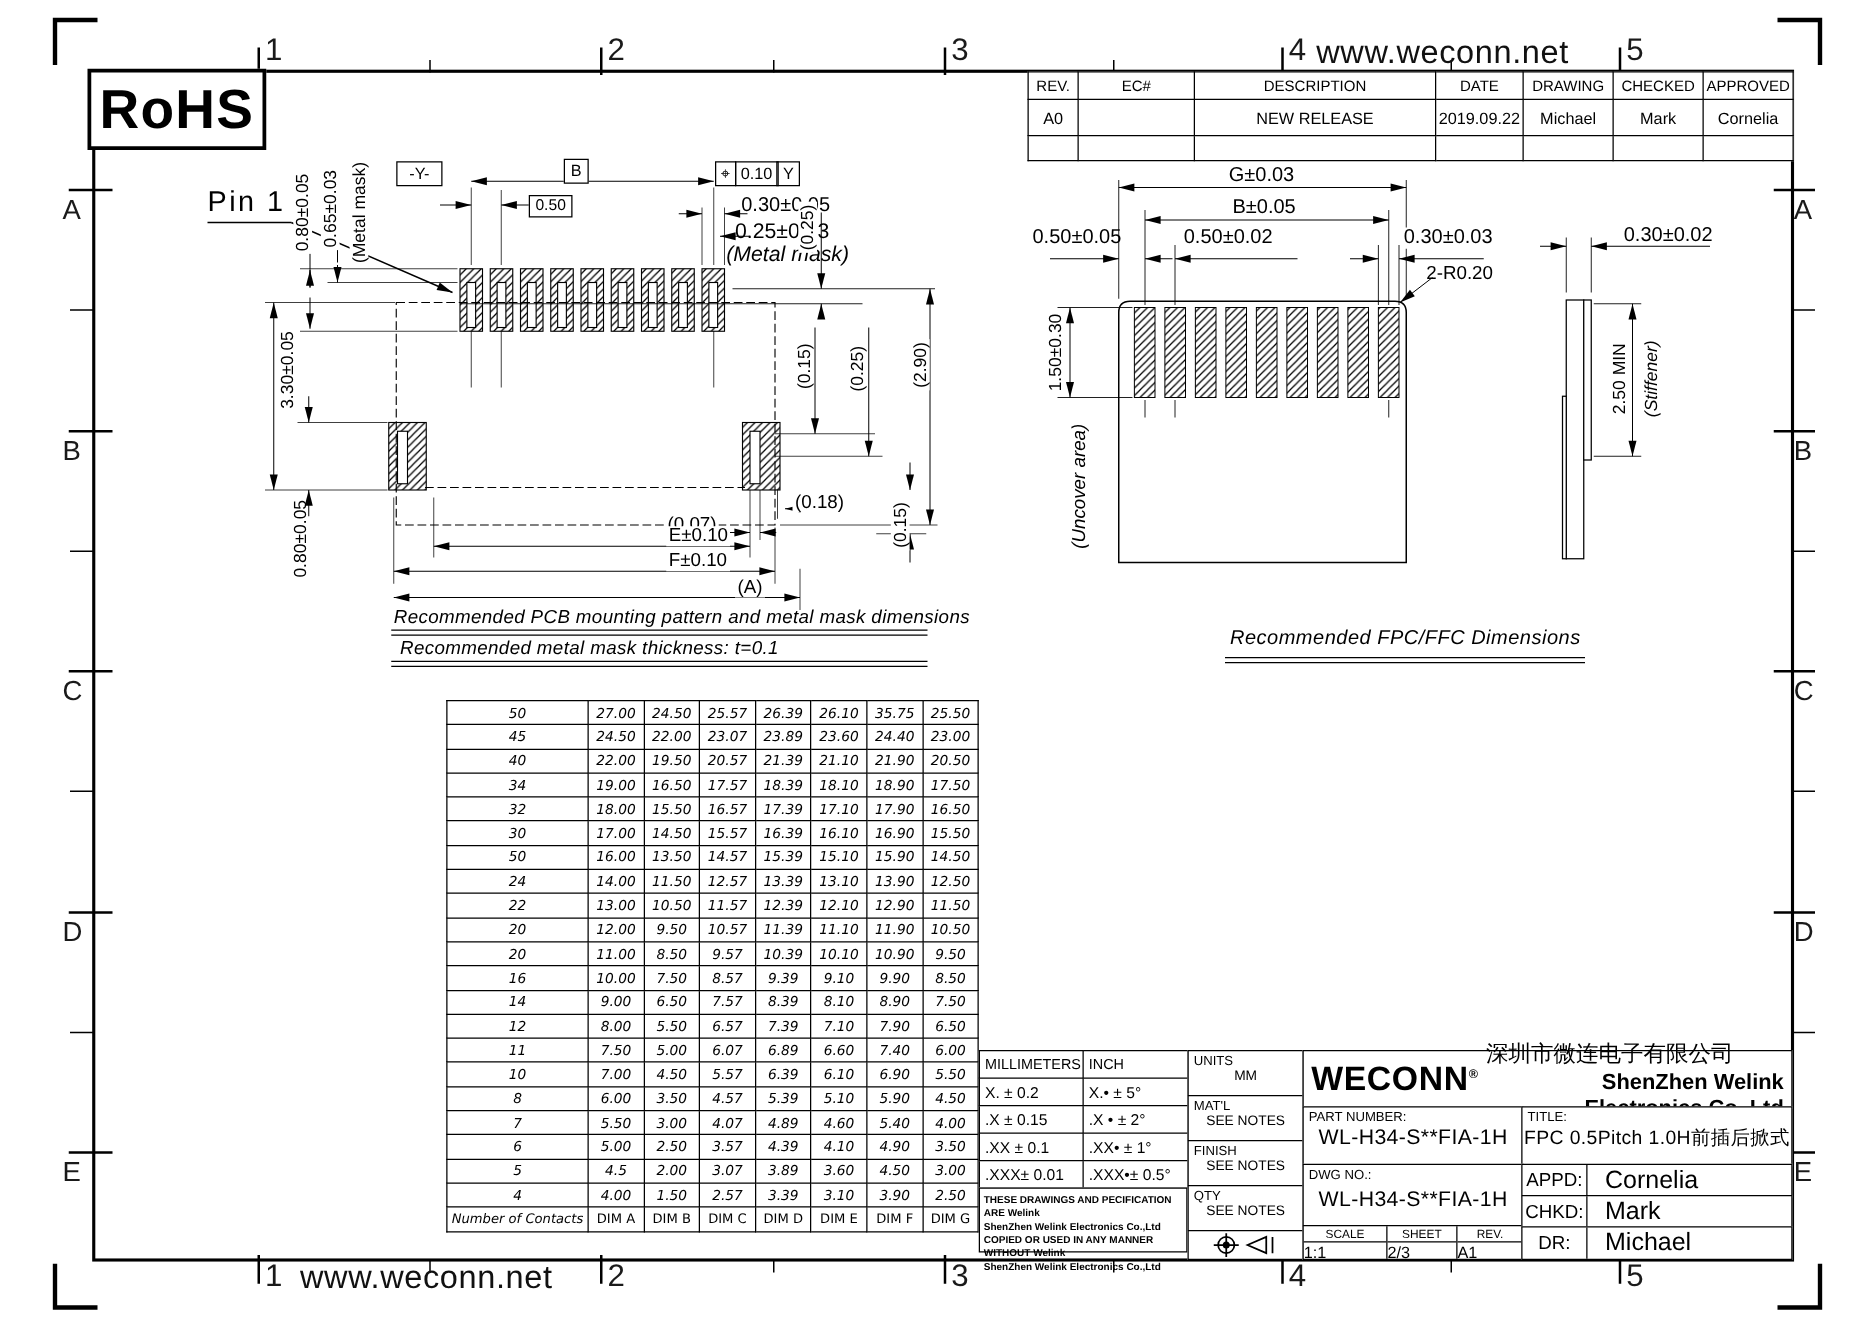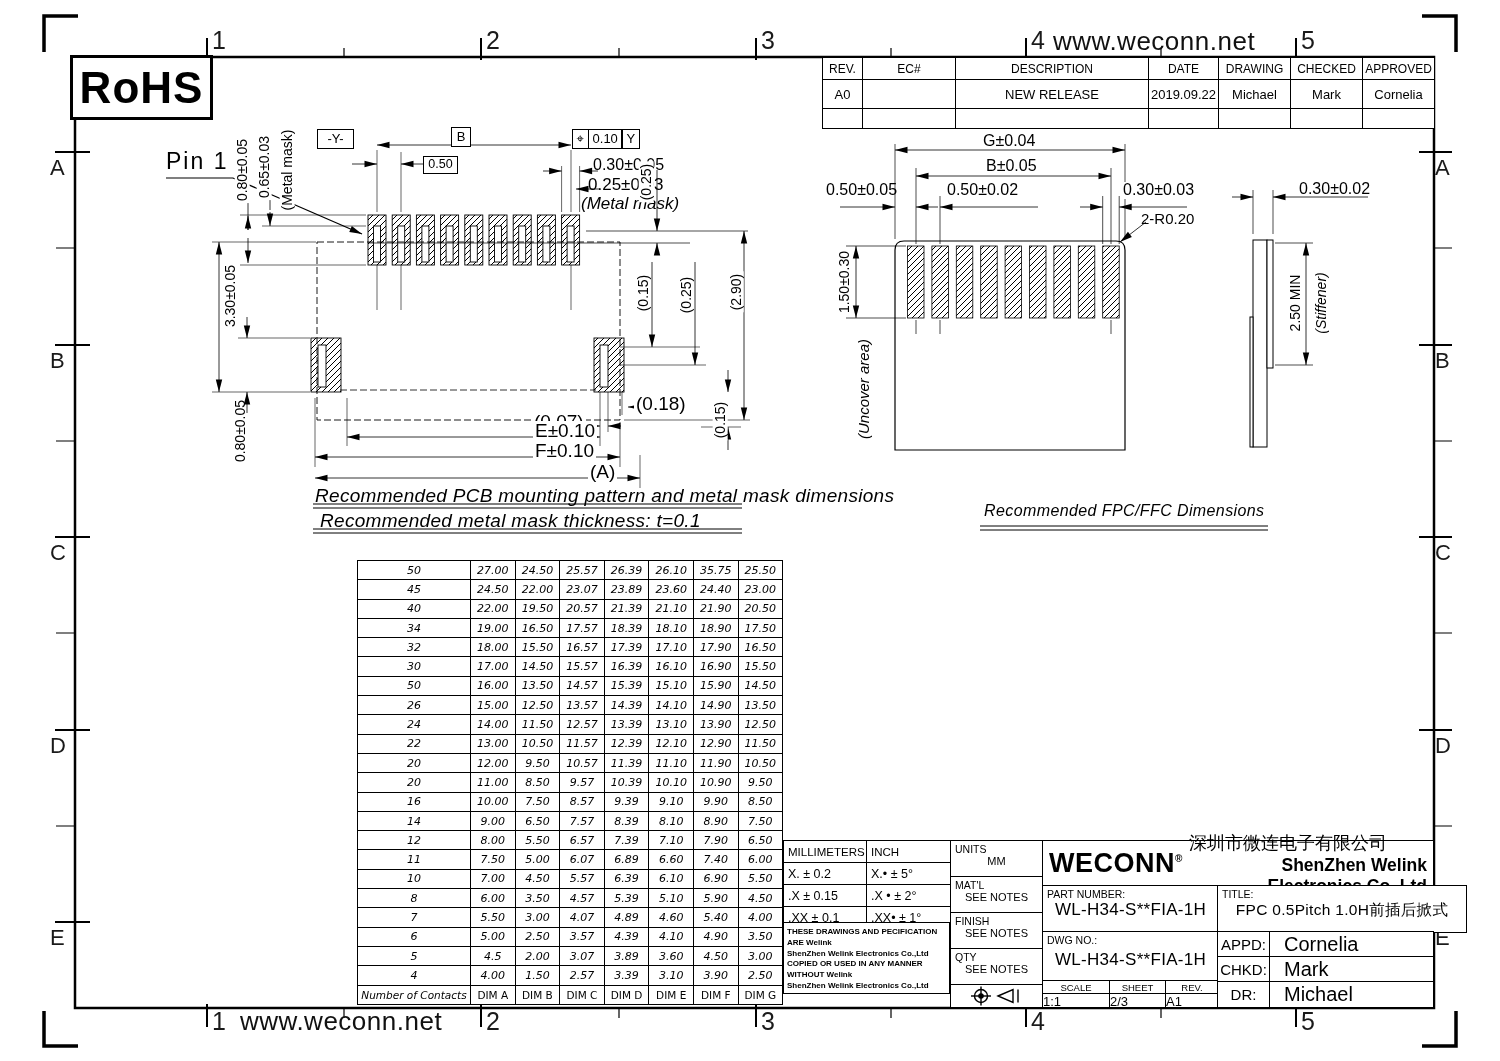--- a/index.html
+++ b/index.html
@@ -1,19 +1,19 @@
 <!DOCTYPE html>
 <html><head>
 <meta charset="utf-8">
 <style>
   * { margin:0; padding:0; box-sizing:border-box; }
   body { background:#e8e8e8; font-family:"Liberation Sans",sans-serif; }
   .sheet { position:relative; width:1500px; height:1061px; background:#fff; overflow:hidden;
            font-family:"Liberation Sans",sans-serif; color:#000; }
-  .L { position:absolute; font-size:19px; color:#000; white-space:nowrap; line-height:1.05; z-index:5; }
+  .L { position:absolute; font-size:15px; color:#000; white-space:nowrap; line-height:1.05; z-index:5; }
   .V { position:absolute; font-size:14px; color:#000; white-space:nowrap; line-height:1.05; z-index:5;
        transform:translate(-50%,-50%) rotate(-90deg); }
   .it { font-style:italic; }
   .bgw { background:#fff; padding:0 2px; }
   .bx { position:absolute; border:1.4px solid #000; background:#fff; text-align:center;
         font-size:13px; z-index:6; }
   .zone-num { position:absolute; font-size:25px; font-weight:400; color:#1a1a1a; z-index:4; }
   .zone-let { position:absolute; font-size:22px; color:#1a1a1a; z-index:4; }
   .url { position:absolute; font-size:26px; color:#111; letter-spacing:.5px; z-index:4; }
   .rohs { position:absolute; left:70px; top:55px; width:143px; height:65px; border:3px solid #000;
@@ -32,21 +32,21 @@
   #dim-table td { border:1.1px solid #000; text-align:center; font-size:11px; font-style:italic;
                   font-family:"DejaVu Sans",sans-serif; height:19.3px; overflow:hidden; white-space:nowrap; }
   #dim-table tr.dimhdr td { font-style:normal; font-size:10.5px; }
   #dim-table tr.dimhdr td:first-child { font-style:italic; }
   
   #tol-table { position:absolute; left:783px; top:840px; z-index:6; border-collapse:collapse;
                table-layout:fixed; background:#fff; }
   #tol-table td { border:1.7px solid #000; font-size:12.5px; height:22px; padding-left:4px;
                   overflow:hidden; white-space:nowrap; }
   #tol-table tr.hdr td { font-size:11.5px; }
-  .notes-box { position:absolute; left:783px; top:922px; width:167px; height:72px; border:1.7px solid #000;
+  .notes-box { position:absolute; left:783px; top:950px; width:167px; height:52px; border:1.7px solid #000;
                z-index:6; font-size:8px; font-weight:bold; line-height:1.35; padding:4px 3px;
                white-space:pre-line; background:#fff; }
   .info-box { position:absolute; left:950px; width:93px; border:1.7px solid #000; z-index:6; background:#fff; }
   .info-box .lab { font-size:10.5px; padding:2px 0 0 4px; }
   .info-box .val { font-size:11px; text-align:center; }
   .tb-box { position:absolute; border:1.7px solid #000; z-index:6; background:#fff; }
   .tb-lab { font-size:10.5px; padding:2px 0 0 4px; }
   .tb-val { font-size:17px; text-align:center; letter-spacing:.3px; }
   .mini-hd { font-size:9.5px; text-align:center; border-bottom:1.2px solid #000; height:13px; line-height:13px; }
   .mini-vl { font-size:13px; line-height:13px; padding-top:1px; }
@@ -322,21 +322,21 @@
   <div class="V bgw" style="left:736px;top:292px">(2.90)</div>
   <div class="L bgw" style="left:634px;top:394px">(0.18)</div>
   <div class="L bgw" style="left:532px;top:412px">(0.07)</div>
   <div class="V bgw" style="left:720px;top:420px">(0.15)</div>
   <div class="L bgw" style="left:533px;top:421px">E±0.10</div>
   <div class="L bgw" style="left:533px;top:441px">F±0.10</div>
   <div class="L bgw" style="left:588px;top:462px">(A)</div>
   <div class="L it" style="left:315px;top:486px;letter-spacing:.3px">Recommended PCB mounting pattern and metal mask dimensions</div>
   <div class="L it" style="left:320px;top:511px;letter-spacing:.3px">Recommended metal mask thickness:  t=0.1</div>
 
-  <div class="L" style="left:983px;top:133px;font-size:16px">G±0.04</div>
+  <div class="L" style="left:983px;top:133px;font-size:16px">G±0.03</div>
   <div class="L" style="left:986px;top:158px;font-size:16px">B±0.05</div>
   <div class="L" style="left:826px;top:182px;font-size:16px">0.50±0.05</div>
   <div class="L bgw" style="left:945px;top:182px;font-size:16px">0.50±0.02</div>
   <div class="L bgw" style="left:1121px;top:182px;font-size:16px">0.30±0.03</div>
   <div class="L" style="left:1141px;top:211px;font-size:15px">2-R0.20</div>
   <div class="V" style="left:844px;top:282px">1.50±0.30</div>
   <div class="V it" style="left:864px;top:389px;font-size:15px">(Uncover area)</div>
   <div class="L it" style="left:984px;top:503px;font-size:16px;letter-spacing:.4px">Recommended FPC/FFC Dimensions</div>
 
   <div class="L" style="left:1299px;top:181px;font-size:16px">0.30±0.02</div>
@@ -419,30 +419,20 @@
           <td>50</td>
           <td>16.00</td>
           <td>13.50</td>
           <td>14.57</td>
           <td>15.39</td>
           <td>15.10</td>
           <td>15.90</td>
           <td>14.50</td>
         </tr>
         <tr>
-          <td>26</td>
-          <td>15.00</td>
-          <td>12.50</td>
-          <td>13.57</td>
-          <td>14.39</td>
-          <td>14.10</td>
-          <td>14.90</td>
-          <td>13.50</td>
-        </tr>
-        <tr>
           <td>24</td>
           <td>14.00</td>
           <td>11.50</td>
           <td>12.57</td>
           <td>13.39</td>
           <td>13.10</td>
           <td>13.90</td>
           <td>12.50</td>
         </tr>
         <tr>
@@ -659,21 +649,21 @@
     <div style="margin-left:6px;flex:1">
       <div style="font-size:18px">深圳市微连电子有限公司</div>
       <div style="font-size:17.5px;font-weight:bold;text-align:right">ShenZhen Welink Electronics Co.,Ltd</div>
     </div>
   </div>
 
   <div class="tb-box" style="left:1042px;top:885px;width:177px;height:48px">
     <div class="tb-lab">PART NUMBER:</div>
     <div class="tb-val">WL-H34-S**FIA-1H</div>
   </div>
-  <div class="tb-box" style="left:1217px;top:885px;width:250px;height:48px">
+  <div class="tb-box" style="left:1217px;top:885px;width:217px;height:48px">
     <div class="tb-lab">TITLE:</div>
     <div class="tb-val" style="font-size:15.5px">FPC 0.5Pitch 1.0H前插后掀式</div>
   </div>
   <div class="tb-box" style="left:1042px;top:931px;width:177px;height:51px">
     <div class="tb-lab">DWG NO.:</div>
     <div class="tb-val" style="margin-top:4px">WL-H34-S**FIA-1H</div>
   </div>
   <div class="tb-box" style="left:1042px;top:980px;width:177px;height:28px;display:flex">
     <div style="width:67px;border-right:1.7px solid #000">
       <div class="mini-hd">SCALE</div>

